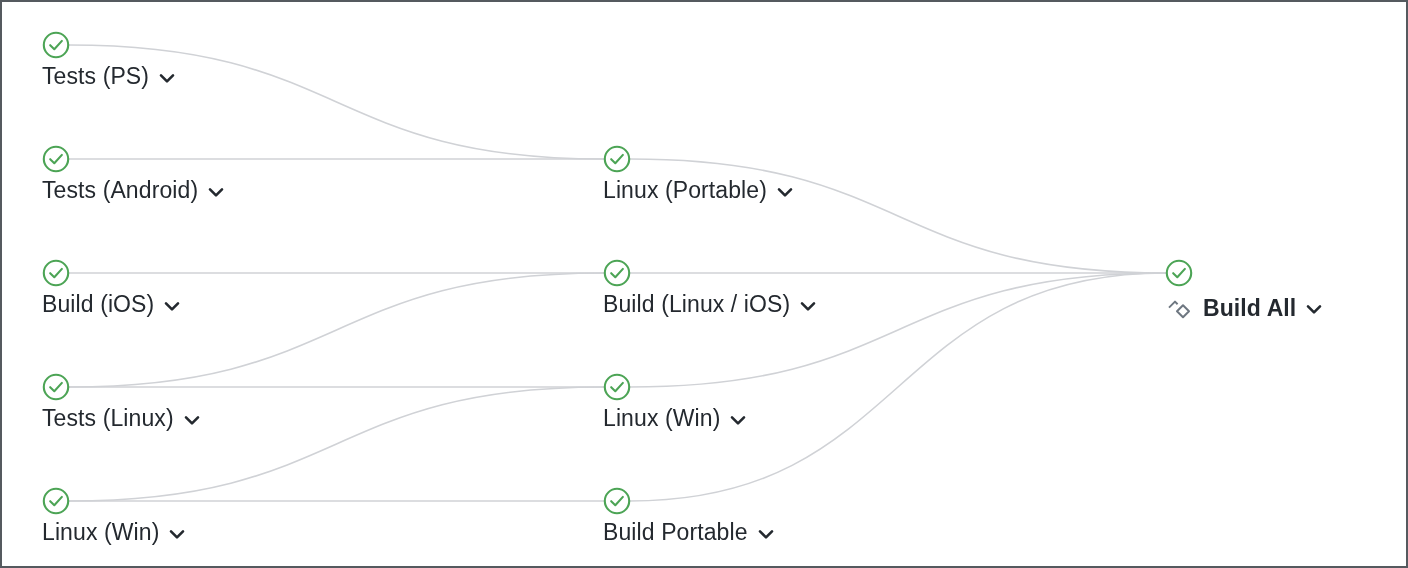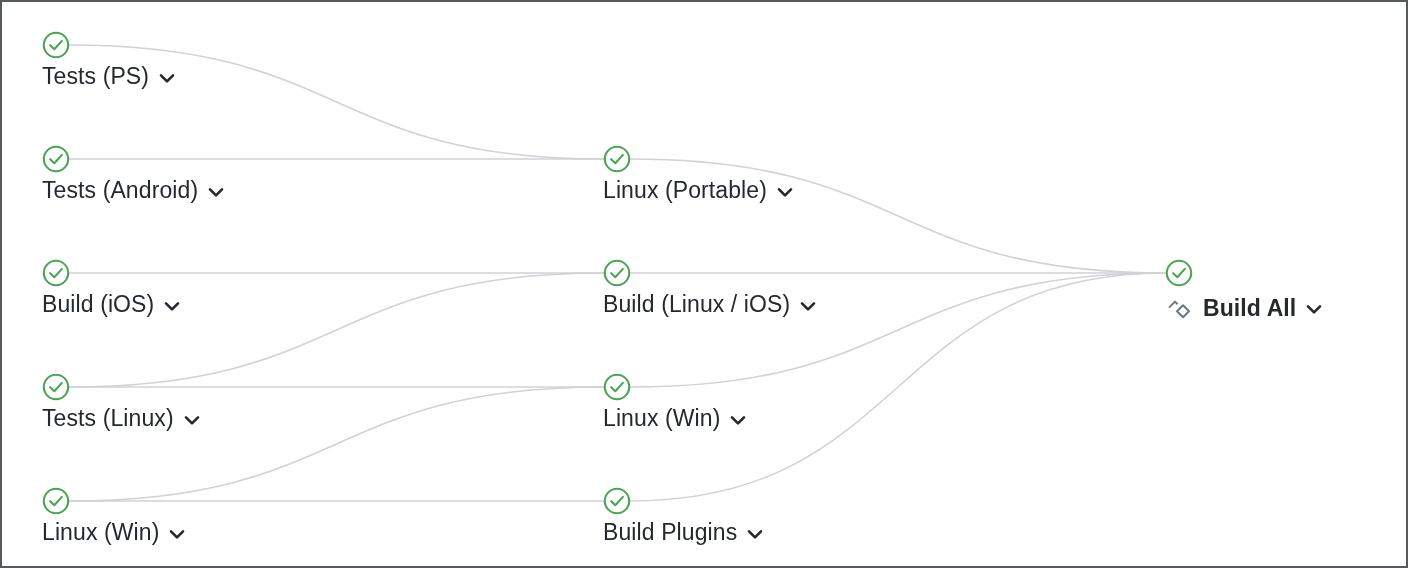--- a/index.html
+++ b/index.html
@@ -187,21 +187,21 @@
               <path d="M 5 8.3 L 11 14.3 L 17 8.3" fill="none" stroke="#24292f" stroke-width="2.6" stroke-linecap="round" stroke-linejoin="round"></path>
             </svg></span>
         </div>
       </div>
       <div class="node" style="left: 601px; top: 485px;">
         <span class="node-status"><svg viewBox="0 0 28 28" width="28" height="28" xmlns="http://www.w3.org/2000/svg">
             <circle cx="14" cy="14" r="12.2" fill="none" stroke="#4CA455" stroke-width="2.1"></circle>
             <path d="M 8.2 14.2 L 12.3 18.2 L 19.9 9.9" fill="none" stroke="#4CA455" stroke-width="2.1" stroke-linecap="round" stroke-linejoin="round"></path>
           </svg></span>
         <div class="node-label-row">
-          <span class="node-label">Build Plugins</span>
+          <span class="node-label">Build Portable</span>
           <span class="chev"><svg viewBox="0 0 22 22" width="22" height="22" xmlns="http://www.w3.org/2000/svg">
               <path d="M 5 8.3 L 11 14.3 L 17 8.3" fill="none" stroke="#24292f" stroke-width="2.6" stroke-linecap="round" stroke-linejoin="round"></path>
             </svg></span>
         </div>
       </div>
       <div class="node" style="left: 1163px; top: 257px;">
         <span class="node-status"><svg viewBox="0 0 28 28" width="28" height="28" xmlns="http://www.w3.org/2000/svg">
             <circle cx="14" cy="14" r="12.2" fill="none" stroke="#4CA455" stroke-width="2.1"></circle>
             <path d="M 8.2 14.2 L 12.3 18.2 L 19.9 9.9" fill="none" stroke="#4CA455" stroke-width="2.1" stroke-linecap="round" stroke-linejoin="round"></path>
           </svg></span>

